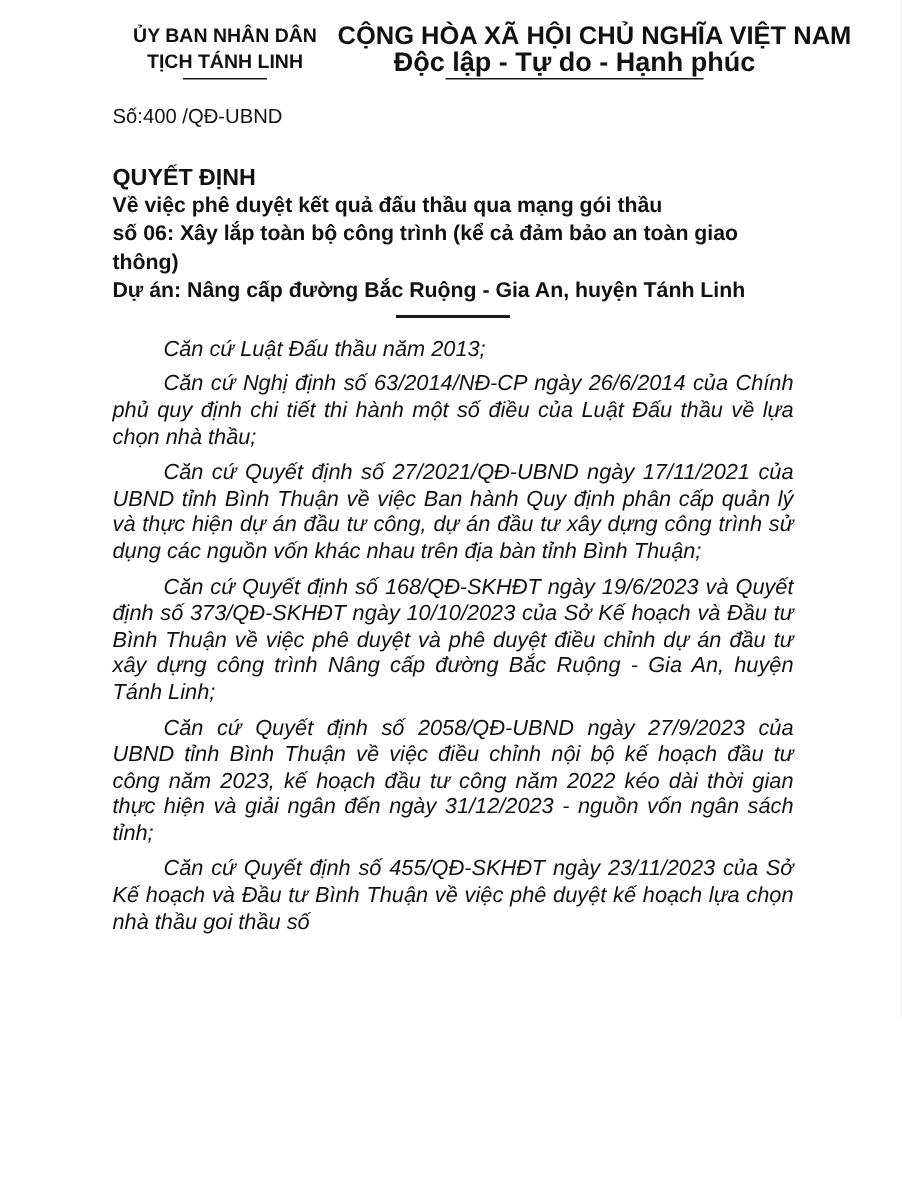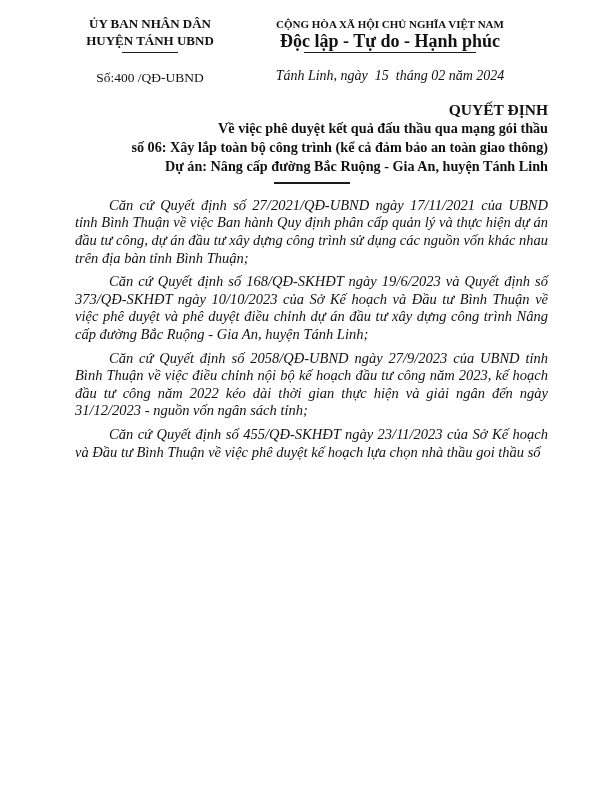--- a/index.html
+++ b/index.html
@@ -7,23 +7,23 @@
     padding: 0;
     background: #e8e8e8;
   }
   .page {
     position: relative;
     width: 601px;
     height: 789px;
     margin: 0 auto;
     background: #ffffff;
     color: #111111;
-    font-family: Liberation Serif, serif;
+    font-family: Liberation Sans, sans-serif;
     box-sizing: border-box;
-    padding: 16px 53px 0 75px;
+    padding: 16px 72px 0 75px;
     overflow: hidden;
   }
   .header {
     display: flex;
     justify-content: space-between;
     align-items: flex-start;
   }
   .header-left {
     width: 150px;
     text-align: center;
@@ -35,52 +35,52 @@
     flex: 0 0 auto;
   }
   .org-line {
     font-weight: bold;
     font-size: 13px;
     line-height: 16.5px;
     white-space: nowrap;
   }
   .national-line1 {
     font-weight: bold;
-    font-size: 11px;
+    font-size: 17px;
     line-height: 16.5px;
     white-space: nowrap;
   }
   .national-line2 {
     font-weight: bold;
     font-size: 18px;
     line-height: 17px;
     white-space: nowrap;
   }
   .rule {
     height: 1.4px;
     background: #1a1a1a;
   }
   .rule-org   { width: 56px;  margin: 3px auto 0; }
   .rule-motto { width: 172px; margin: 2px auto 0; }
   .rule-title { width: 76px;  margin: 6px auto 7px; }
   .doc-number {
     margin-top: 17px;
     font-size: 13.5px;
-    text-align: center;
+    text-align: left;
     white-space: pre;
   }
   .place-date {
     margin-top: 15px;
     font-style: italic;
     font-size: 14px;
     white-space: pre;
   }
   .title-block {
-    margin-top: 14px;
-    text-align: right;
+    margin-top: 24px;
+    text-align: left;
   }
   .doc-type {
     font-weight: bold;
     font-size: 15.5px;
     line-height: 19px;
   }
   .subject {
     font-weight: bold;
     font-size: 14.2px;
     line-height: 19px;
@@ -104,40 +104,41 @@
   }
 </style>
 </head>
 <body>
 
 <div class="page">
 
   <div class="header">
     <div class="header-left">
       <div class="org-line">ỦY BAN NHÂN DÂN</div>
-      <div class="org-line">HUYỆN TÁNH UBND</div>
+      <div class="org-line">TỊCH TÁNH LINH</div>
       <div class="rule rule-org"></div>
       <div class="doc-number">Số:400 /QĐ-UBND</div>
     </div>
     <div class="header-right">
       <div class="national-line1">CỘNG HÒA XÃ HỘI CHỦ NGHĨA VIỆT NAM</div>
       <div class="national-line2">Độc lập - Tự do - Hạnh phúc</div>
       <div class="rule rule-motto"></div>
-      <div class="place-date">Tánh Linh, ngày  15  tháng 02 năm 2024</div>
     </div>
   </div>
 
   <div class="title-block">
     <div class="doc-type">QUYẾT ĐỊNH</div>
     <div class="subject">Về việc phê duyệt kết quả đấu thầu qua mạng gói thầu</div>
     <div class="subject">số 06: Xây lắp toàn bộ công trình (kể cả đảm bảo an toàn giao thông)</div>
     <div class="subject">Dự án: Nâng cấp đường Bắc Ruộng - Gia An, huyện Tánh Linh</div>
     <div class="rule rule-title"></div>
   </div>
 
   <div class="body">
+    <p>Căn cứ Luật Đấu thầu năm 2013;</p>
+    <p>Căn cứ Nghị định số 63/2014/NĐ-CP ngày 26/6/2014 của Chính phủ quy định chi tiết thi hành một số điều của Luật Đấu thầu về lựa chọn nhà thầu;</p>
     <p>Căn cứ Quyết định số 27/2021/QĐ-UBND ngày 17/11/2021 của UBND tỉnh Bình Thuận về việc Ban hành Quy định phân cấp quản lý và thực hiện dự án đầu tư công, dự án đầu tư xây dựng công trình sử dụng các nguồn vốn khác nhau trên địa bàn tỉnh Bình Thuận;</p>
     <p>Căn cứ Quyết định số 168/QĐ-SKHĐT ngày 19/6/2023 và Quyết định số 373/QĐ-SKHĐT ngày 10/10/2023 của Sở Kế hoạch và Đầu tư Bình Thuận về việc phê duyệt và phê duyệt điều chỉnh dự án đầu tư xây dựng công trình Nâng cấp đường Bắc Ruộng - Gia An, huyện Tánh Linh;</p>
     <p>Căn cứ Quyết định số 2058/QĐ-UBND ngày 27/9/2023 của UBND tỉnh Bình Thuận về việc điều chỉnh nội bộ kế hoạch đầu tư công năm 2023, kế hoạch đầu tư công năm 2022 kéo dài thời gian thực hiện và giải ngân đến ngày 31/12/2023 - nguồn vốn ngân sách tỉnh;</p>
     <p>Căn cứ Quyết định số 455/QĐ-SKHĐT ngày 23/11/2023 của Sở Kế hoạch và Đầu tư Bình Thuận về việc phê duyệt kế hoạch lựa chọn nhà thầu goi thầu số</p>
   </div>
 
 </div>
 
 </body></html>

